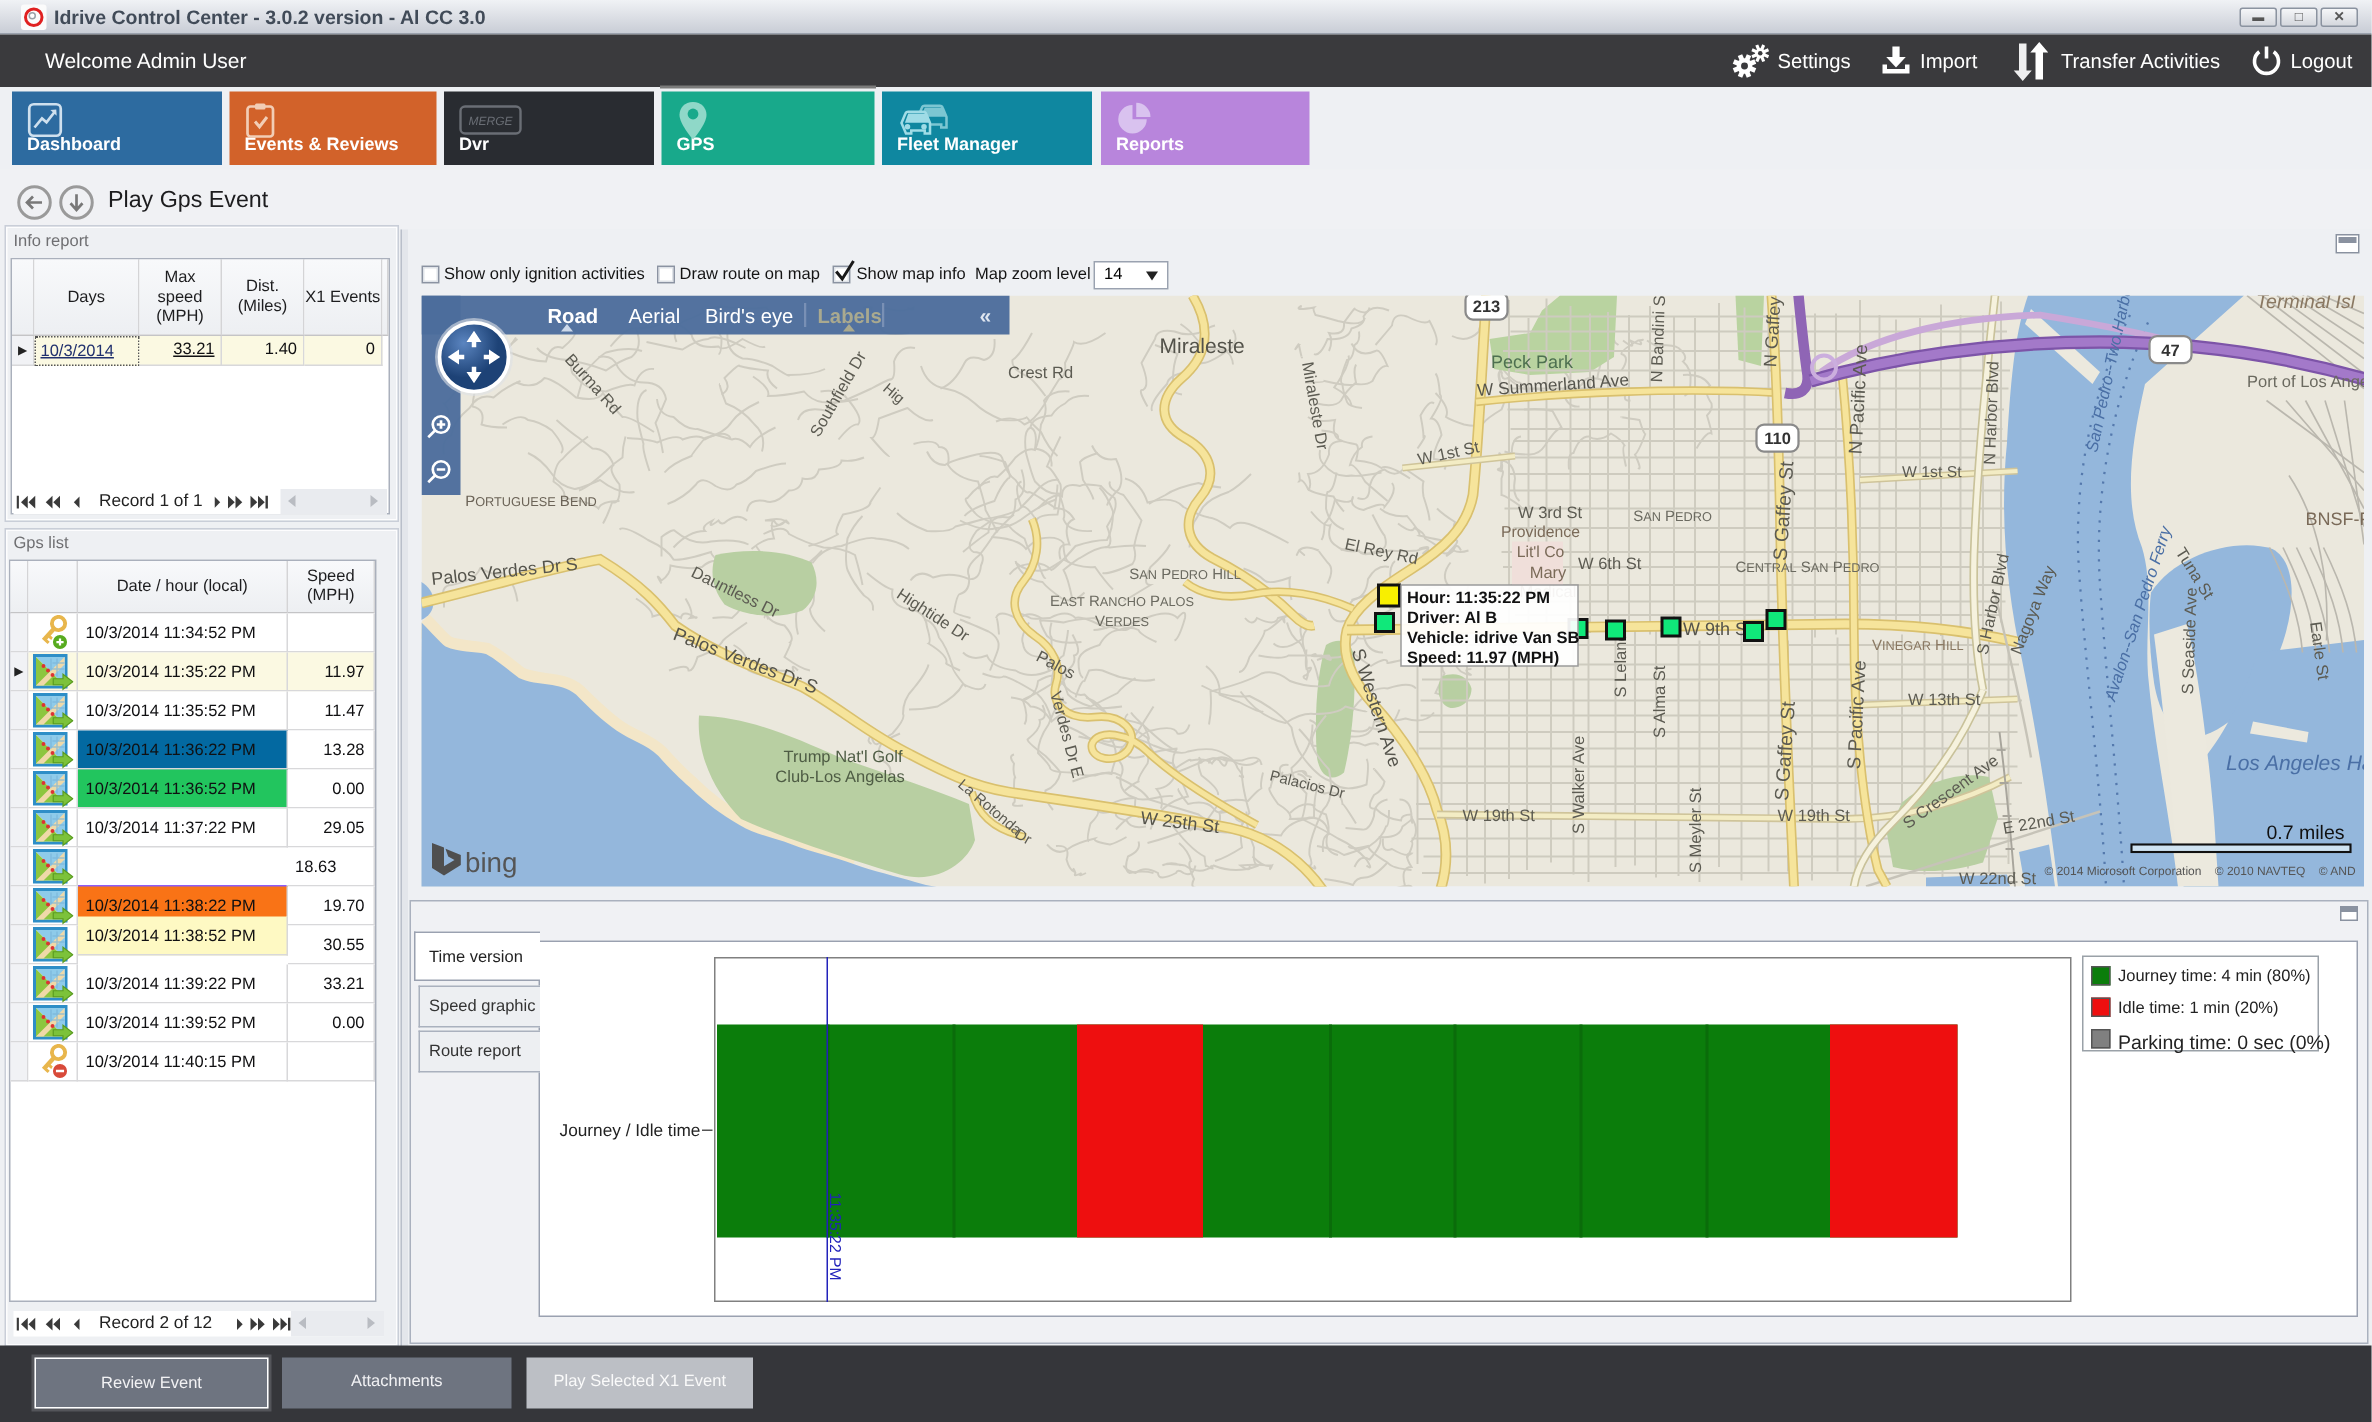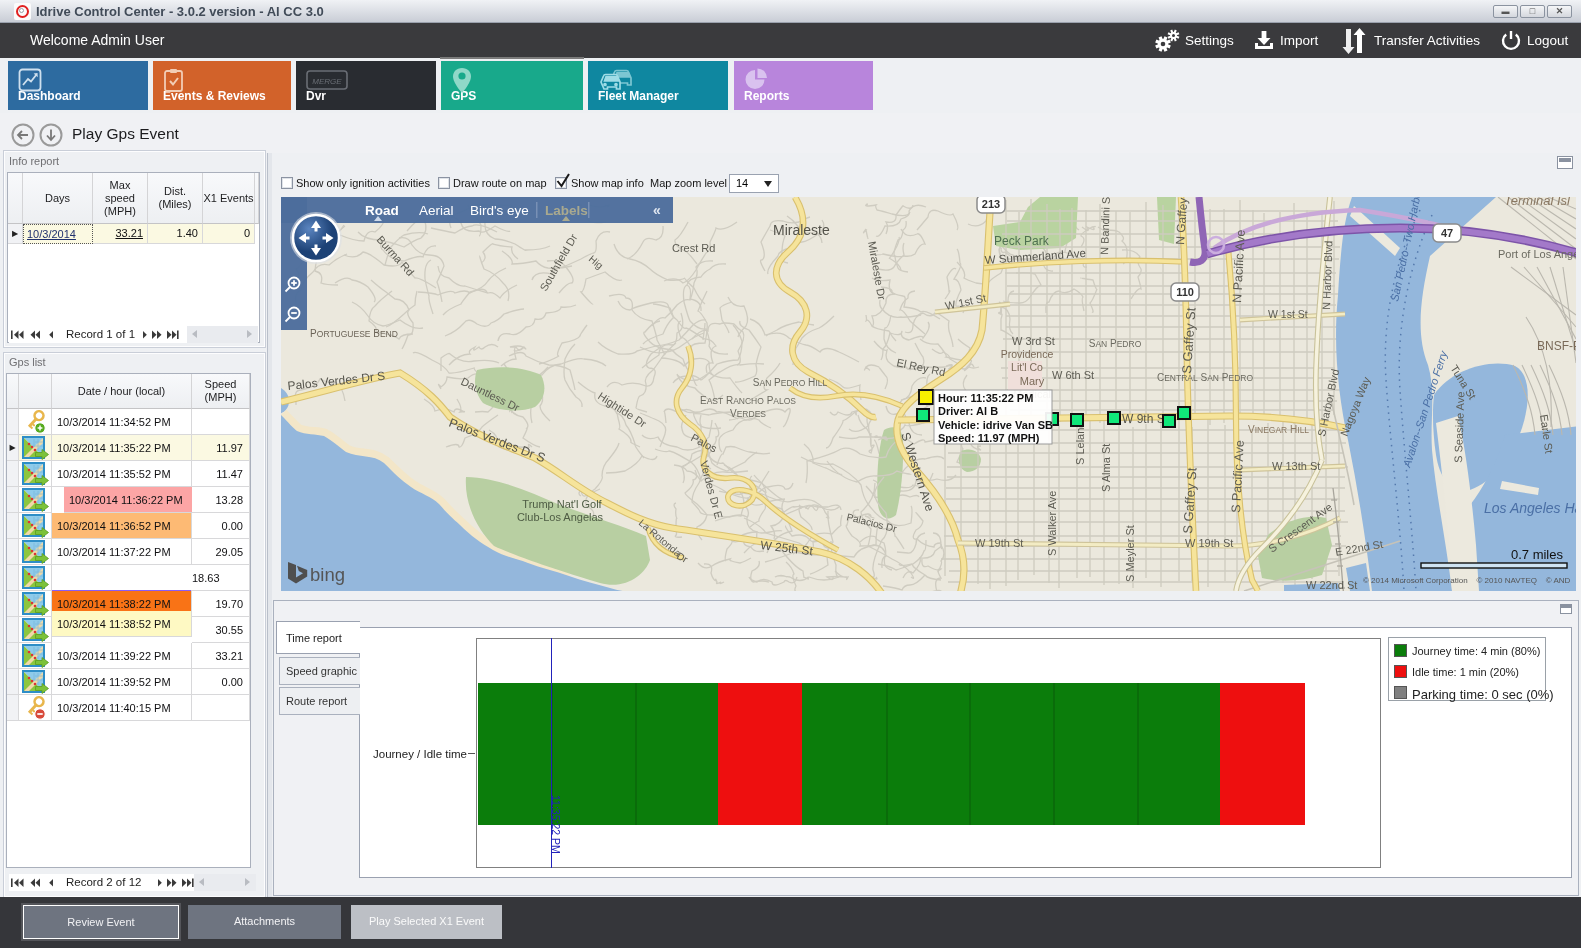--- a/index.html
+++ b/index.html
@@ -260,42 +260,42 @@
         <line x1="16" y1="3" x2="16" y2="15"></line>
         <line x1="13" y1="6" x2="21" y2="6"></line>
         <line x1="11" y1="10" x2="21" y2="10"></line>
       </g>
         <circle cx="7" cy="8" r="1.3" fill="#d33"></circle>
       <circle cx="10" cy="11" r="1.3" fill="#d33"></circle>
       <circle cx="13" cy="14" r="1.3" fill="#d33"></circle>
         <path d="M13.5 16.5 h6.5 v-3 l6.5 5 -6.5 5 v-3 h-6.5 Z" fill="#7cc23a" stroke="#5a9c20" stroke-width="0.8"></path>
     </svg>
   </div>
-<div class="abs cell" style="left:64px;top:487px;width:140px;height:26px;background:#fca5a5;line-height:26px;padding-left:5px">10/3/2014 11:36:22 PM</div>
+<div class="abs cell" style="left:52px;top:487px;width:140px;height:26px;background:#0369a1;line-height:26px;padding-left:5px">10/3/2014 11:36:22 PM</div>
 <div class="abs cell" style="left:192px;top:487px;width:58px;height:26px;background:#fff;line-height:26px;text-align:right;padding-right:6px">13.28</div>
 <div class="abs" style="left:7px;top:513px;width:12px;height:26px;background:#f1f2f5;border-right:1px solid #d8d8da;border-bottom:1px solid #d8d8da;font-size:8px;line-height:26px;text-align:center;color:#222"></div>
 <div class="abs cell" style="left:19px;top:513px;width:33px;height:26px;background:#fff">
     <svg style="position:absolute;left:3px;top:1px" width="27" height="25" viewBox="0 0 27 25">
         <rect x="1" y="1" width="21" height="21" fill="#fff" stroke="#2e8ec7" stroke-width="2"></rect>
         <path d="M2 2 h19 v19 Z" fill="#8ecbea"></path>
         <path d="M2 2 v19 h19 Z" fill="#8cc63f"></path>
         <path d="M21 2 L2 21 l5 0 L21 7 Z" fill="#efd9a8"></path>
         <g stroke="#7ab5d8" stroke-width="1" opacity="0.7">
         <line x1="12" y1="3" x2="12" y2="11"></line>
         <line x1="16" y1="3" x2="16" y2="15"></line>
         <line x1="13" y1="6" x2="21" y2="6"></line>
         <line x1="11" y1="10" x2="21" y2="10"></line>
       </g>
         <circle cx="7" cy="8" r="1.3" fill="#d33"></circle>
       <circle cx="10" cy="11" r="1.3" fill="#d33"></circle>
       <circle cx="13" cy="14" r="1.3" fill="#d33"></circle>
         <path d="M13.5 16.5 h6.5 v-3 l6.5 5 -6.5 5 v-3 h-6.5 Z" fill="#7cc23a" stroke="#5a9c20" stroke-width="0.8"></path>
     </svg>
   </div>
-<div class="abs cell" style="left:52px;top:513px;width:140px;height:26px;background:#fdba74;line-height:26px;padding-left:5px">10/3/2014 11:36:52 PM</div>
+<div class="abs cell" style="left:52px;top:513px;width:140px;height:26px;background:#22c55e;line-height:26px;padding-left:5px">10/3/2014 11:36:52 PM</div>
 <div class="abs cell" style="left:192px;top:513px;width:58px;height:26px;background:#fff;line-height:26px;text-align:right;padding-right:6px">0.00</div>
 <div class="abs" style="left:7px;top:539px;width:12px;height:26px;background:#f1f2f5;border-right:1px solid #d8d8da;border-bottom:1px solid #d8d8da;font-size:8px;line-height:26px;text-align:center;color:#222"></div>
 <div class="abs cell" style="left:19px;top:539px;width:33px;height:26px;background:#fff">
     <svg style="position:absolute;left:3px;top:1px" width="27" height="25" viewBox="0 0 27 25">
         <rect x="1" y="1" width="21" height="21" fill="#fff" stroke="#2e8ec7" stroke-width="2"></rect>
         <path d="M2 2 h19 v19 Z" fill="#8ecbea"></path>
         <path d="M2 2 v19 h19 Z" fill="#8cc63f"></path>
         <path d="M21 2 L2 21 l5 0 L21 7 Z" fill="#efd9a8"></path>
         <g stroke="#7ab5d8" stroke-width="1" opacity="0.7">
         <line x1="12" y1="3" x2="12" y2="11"></line>
@@ -324,21 +324,21 @@
         <line x1="13" y1="6" x2="21" y2="6"></line>
         <line x1="11" y1="10" x2="21" y2="10"></line>
       </g>
         <circle cx="7" cy="8" r="1.3" fill="#d33"></circle>
       <circle cx="10" cy="11" r="1.3" fill="#d33"></circle>
       <circle cx="13" cy="14" r="1.3" fill="#d33"></circle>
         <path d="M13.5 16.5 h6.5 v-3 l6.5 5 -6.5 5 v-3 h-6.5 Z" fill="#7cc23a" stroke="#5a9c20" stroke-width="0.8"></path>
     </svg>
   </div>
 <div class="abs cell" style="left:52px;top:590px;width:140px;height:26px;background:#8b5cf6;line-height:26px;padding-left:5px">10/3/2014 11:37:52 PM</div>
-<div class="abs cell" style="left:192px;top:565px;width:58px;height:26px;background:#fff;line-height:26px;text-align:left;padding-right:20px">18.63</div>
+<div class="abs cell" style="left:192px;top:565px;width:58px;height:26px;background:#fff;line-height:26px;text-align:center;padding-right:20px">18.63</div>
 <div class="abs" style="left:7px;top:591px;width:12px;height:26px;background:#f1f2f5;border-right:1px solid #d8d8da;border-bottom:1px solid #d8d8da;font-size:8px;line-height:26px;text-align:center;color:#222"></div>
 <div class="abs cell" style="left:19px;top:591px;width:33px;height:26px;background:#fff">
     <svg style="position:absolute;left:3px;top:1px" width="27" height="25" viewBox="0 0 27 25">
         <rect x="1" y="1" width="21" height="21" fill="#fff" stroke="#2e8ec7" stroke-width="2"></rect>
         <path d="M2 2 h19 v19 Z" fill="#8ecbea"></path>
         <path d="M2 2 v19 h19 Z" fill="#8cc63f"></path>
         <path d="M21 2 L2 21 l5 0 L21 7 Z" fill="#efd9a8"></path>
         <g stroke="#7ab5d8" stroke-width="1" opacity="0.7">
         <line x1="12" y1="3" x2="12" y2="11"></line>
         <line x1="16" y1="3" x2="16" y2="15"></line>
@@ -994,21 +994,21 @@
       <radialGradient id="compGrad" cx="0.35" cy="0.3">
         <stop offset="0" stop-color="#5b85c0"></stop>
         <stop offset="1" stop-color="#1d4276"></stop>
       </radialGradient>
     </defs>
 </svg>
 <div class="abs" style="left:273px;top:600px;width:1306px;height:296px;background:#f0f1f4;border:1px solid #aab1be"></div>
 <div class="abs" style="left:1560px;top:604px;width:12px;height:10px;border:1px solid #8a92a0;background:#fff"></div>
 <div class="abs" style="left:1560px;top:604px;width:12px;height:4px;background:#8a92a0"></div>
 <div class="abs" style="left:359px;top:627px;width:1213px;height:251px;background:#fff;border:1px solid #9aa1b0"></div>
-<div class="abs" style="left:276px;top:621px;width:84px;height:33px;background:#fff;border:1px solid #9aa1b0;border-right:none;font-size:11px;color:#222;line-height:32px;padding-left:9px;z-index:3">Time report</div>
+<div class="abs" style="left:276px;top:621px;width:84px;height:33px;background:#fff;border:1px solid #9aa1b0;border-right:none;font-size:11px;color:#222;line-height:32px;padding-left:9px;z-index:3">Time version</div>
 <div class="abs" style="left:279px;top:657px;width:81px;height:28px;background:#edeff2;border:1px solid #aab1be;border-right:none;font-size:11px;color:#333;line-height:26px;padding-left:6px">Speed graphic</div>
 <div class="abs" style="left:279px;top:687px;width:81px;height:28px;background:#edeff2;border:1px solid #aab1be;border-right:none;font-size:11px;color:#333;line-height:26px;padding-left:6px">Route report</div>
 <div class="abs" style="left:476px;top:638px;width:905px;height:230px;background:#fff;border:1px solid #808080"></div>
 <div class="abs" style="left:478px;top:683px;width:827px;height:142px;background:#0b7d0b"></div>
 <div class="abs" style="left:718px;top:683px;width:84px;height:142px;background:#ee0f0f"></div>
 <div class="abs" style="left:1220px;top:683px;width:85px;height:142px;background:#ee0f0f"></div>
 <div class="abs" style="left:551px;top:683px;width:2px;height:142px;background:#0a6c0a"></div>
 <div class="abs" style="left:635px;top:683px;width:2px;height:142px;background:#0a6c0a"></div>
 <div class="abs" style="left:886px;top:683px;width:2px;height:142px;background:#0a6c0a"></div>
 <div class="abs" style="left:969px;top:683px;width:2px;height:142px;background:#0a6c0a"></div>

